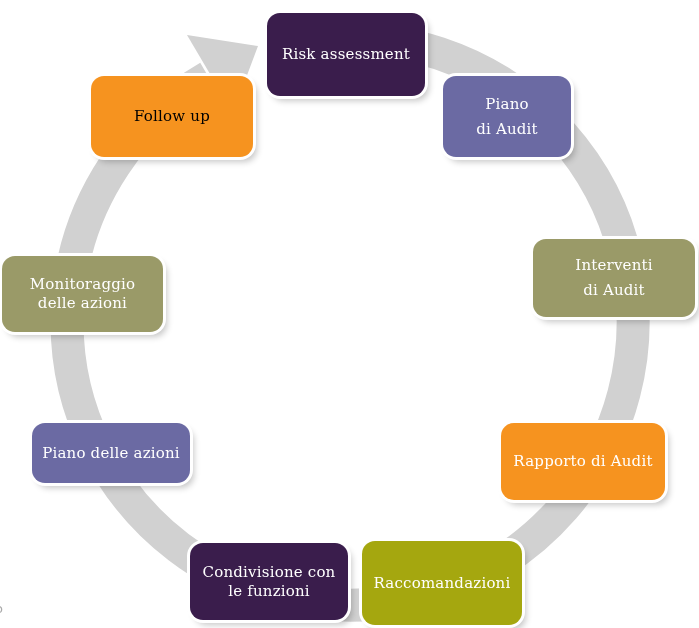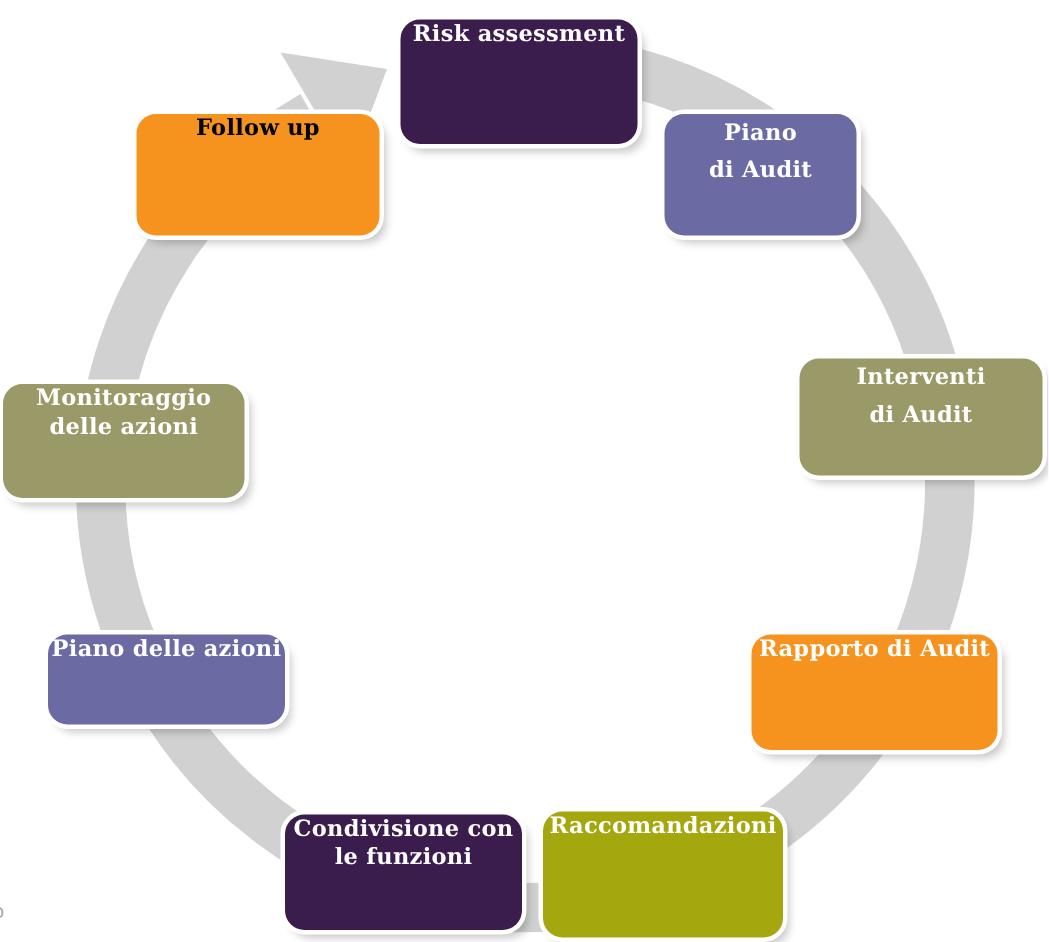--- a/index.html
+++ b/index.html
@@ -18,28 +18,28 @@
   #ring-svg {
     position: absolute;
     left: 0;
     top: 0;
   }
   .box {
     position: absolute;
     border-radius: 13px;
     display: flex;
     flex-direction: column;
+    justify-content: center;
     align-items: center;
     text-align: center;
     color: #ffffff;
     font-size: 15px;
     letter-spacing: 0.2px;
     line-height: 1.25;
     box-shadow: 0 0 0 3px #ffffff, 4px 5px 6px rgba(0,0,0,0.22);
-    font-weight: bold;
   }
   .box.roomy { line-height: 1.65; }
   .ln { width: 100%; }
   
   .b0 { left: 267px; top: 13px;  width: 158px; height: 83px; }
   .b1 { left: 443px; top: 76px;  width: 128px; height: 81px; }
   .b2 { left: 533px; top: 239px; width: 162px; height: 78px; }
   .b3 { left: 501px; top: 423px; width: 164px; height: 77px; }
   .b4 { left: 362px; top: 541px; width: 160px; height: 84px; }
   .b5 { left: 190px; top: 543px; width: 158px; height: 77px; }

